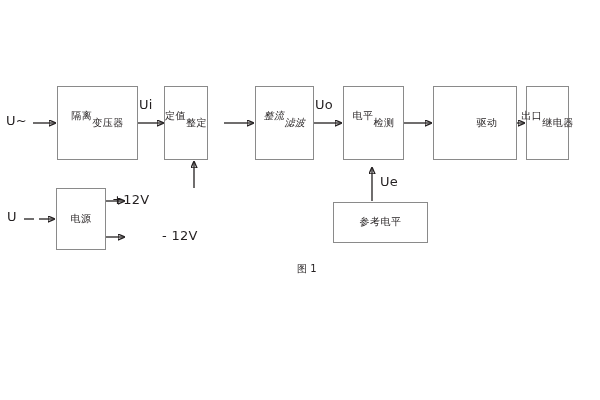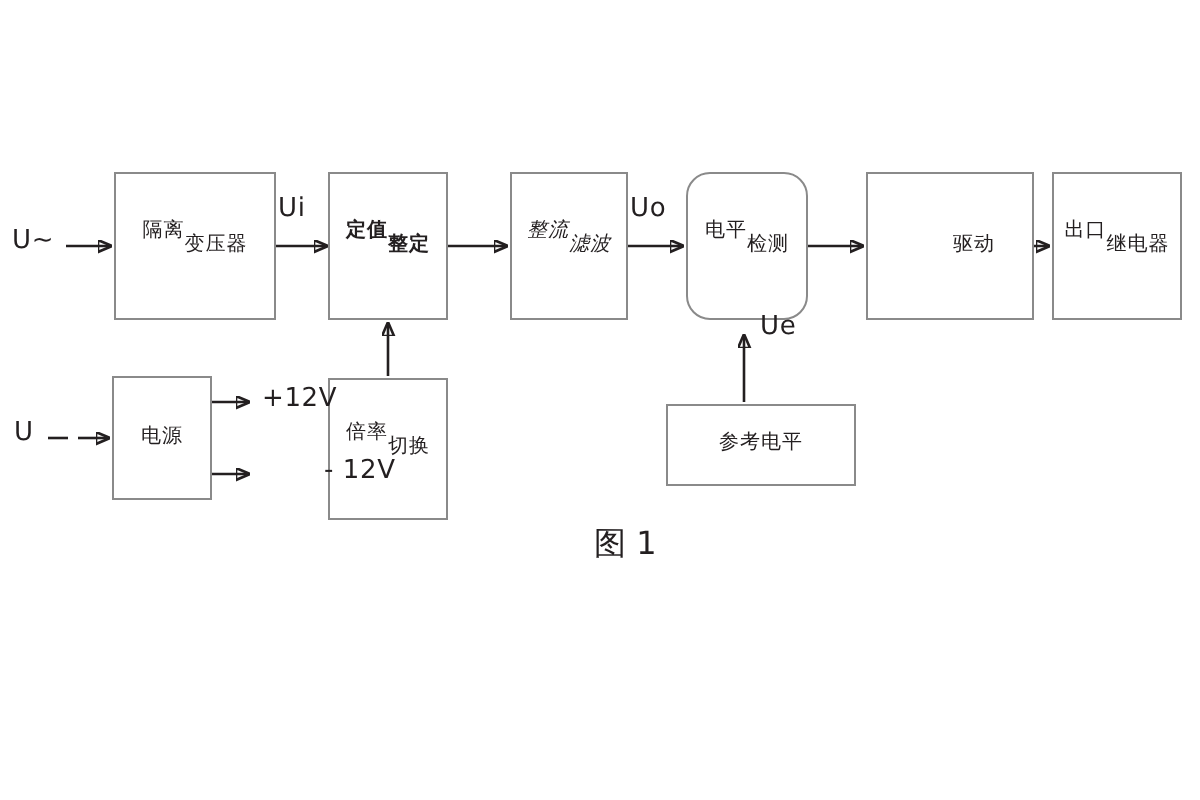--- a/index.html
+++ b/index.html
@@ -42,21 +42,21 @@
   .label {
     position: absolute;
     color: #231f20;
     font-size: 13px;
     white-space: nowrap;
     letter-spacing: 0.3px;
   }
   .caption {
     position: absolute;
     color: #231f20;
-    font-size: 16px;
+    font-size: 10px;
     white-space: nowrap;
   }
   svg.wires {
     position: absolute;
     left: 0;
     top: 0;
     width: 600px;
     height: 400px;
     overflow: visible;
   }
@@ -100,66 +100,62 @@
     <line x1="194" y1="188" x2="194" y2="162" marker-end="url(#arrowhead)"></line>
 
     <line x1="372" y1="201" x2="372" y2="168" marker-end="url(#arrowhead)"></line>
   </svg>
 
   <div class="box two-line" style="left:57px; top:86px; width:81px; height:74px;">
     <span class="line">隔离</span>
     <span class="line">变压器</span>
   </div>
 
-  <div class="box two-line" style="left:164px; top:86px; width:60px; height:74px;font-weight:bold;">
+  <div class="box two-line" style="left:164px; top:86px; width:44px; height:74px;">
     <span class="line">定值</span>
     <span class="line">整定</span>
   </div>
 
   <div class="box two-line" style="left:255px; top:86px; width:59px; height:74px;font-style:italic;">
     <span class="line">整流</span>
     <span class="line">滤波</span>
   </div>
 
-  <div class="box two-line" style="left:343px; top:86px; width:61px; height:74px;border-radius:12px;">
+  <div class="box two-line" style="left:343px; top:86px; width:61px; height:74px;">
     <span class="line">电平</span>
     <span class="line">检测</span>
   </div>
 
   <div class="box" style="left:433px; top:86px; width:84px; height:74px;padding-left:24px;">
     <span class="line">驱动</span>
   </div>
 
-  <div class="box two-line" style="left:526px; top:86px; width:65px; height:74px;">
+  <div class="box two-line" style="left:526px; top:86px; width:43px; height:74px;">
     <span class="line">出口</span>
     <span class="line">继电器</span>
   </div>
 
   <div class="box" style="left:56px; top:188px; width:50px; height:62px;">
     <span class="line">电源</span>
   </div>
 
-  <div class="box two-line" style="left:164px; top:189px; width:60px; height:71px;">
-    <span class="line">倍率</span>
-    <span class="line">切换</span>
-  </div>
 
   <div class="box" style="left:333px; top:202px; width:95px; height:41px;">
     <span class="line">参考电平</span>
   </div>
 
   <span class="label" style="left:6px; top:113px;">U~</span>
 
   <span class="label" style="left:7px; top:209px;">U</span>
 
   <span class="label" style="left:139px; top:97px;">Ui</span>
 
   <span class="label" style="left:315px; top:97px;">Uo</span>
 
-  <span class="label" style="left:380px; top:156px;">Ue</span>
+  <span class="label" style="left:380px; top:174px;">Ue</span>
 
-  <span class="label" style="left:131px; top:192px;">+12V</span>
+  <span class="label" style="left:112px; top:192px;">+12V</span>
 
   <span class="label" style="left:125px; top:228px;margin-left:37px;">- 12V</span>
 
   <span class="caption" style="left:297px; top:262px;">图 1</span>
 
 </div>
 
 </body></html>

